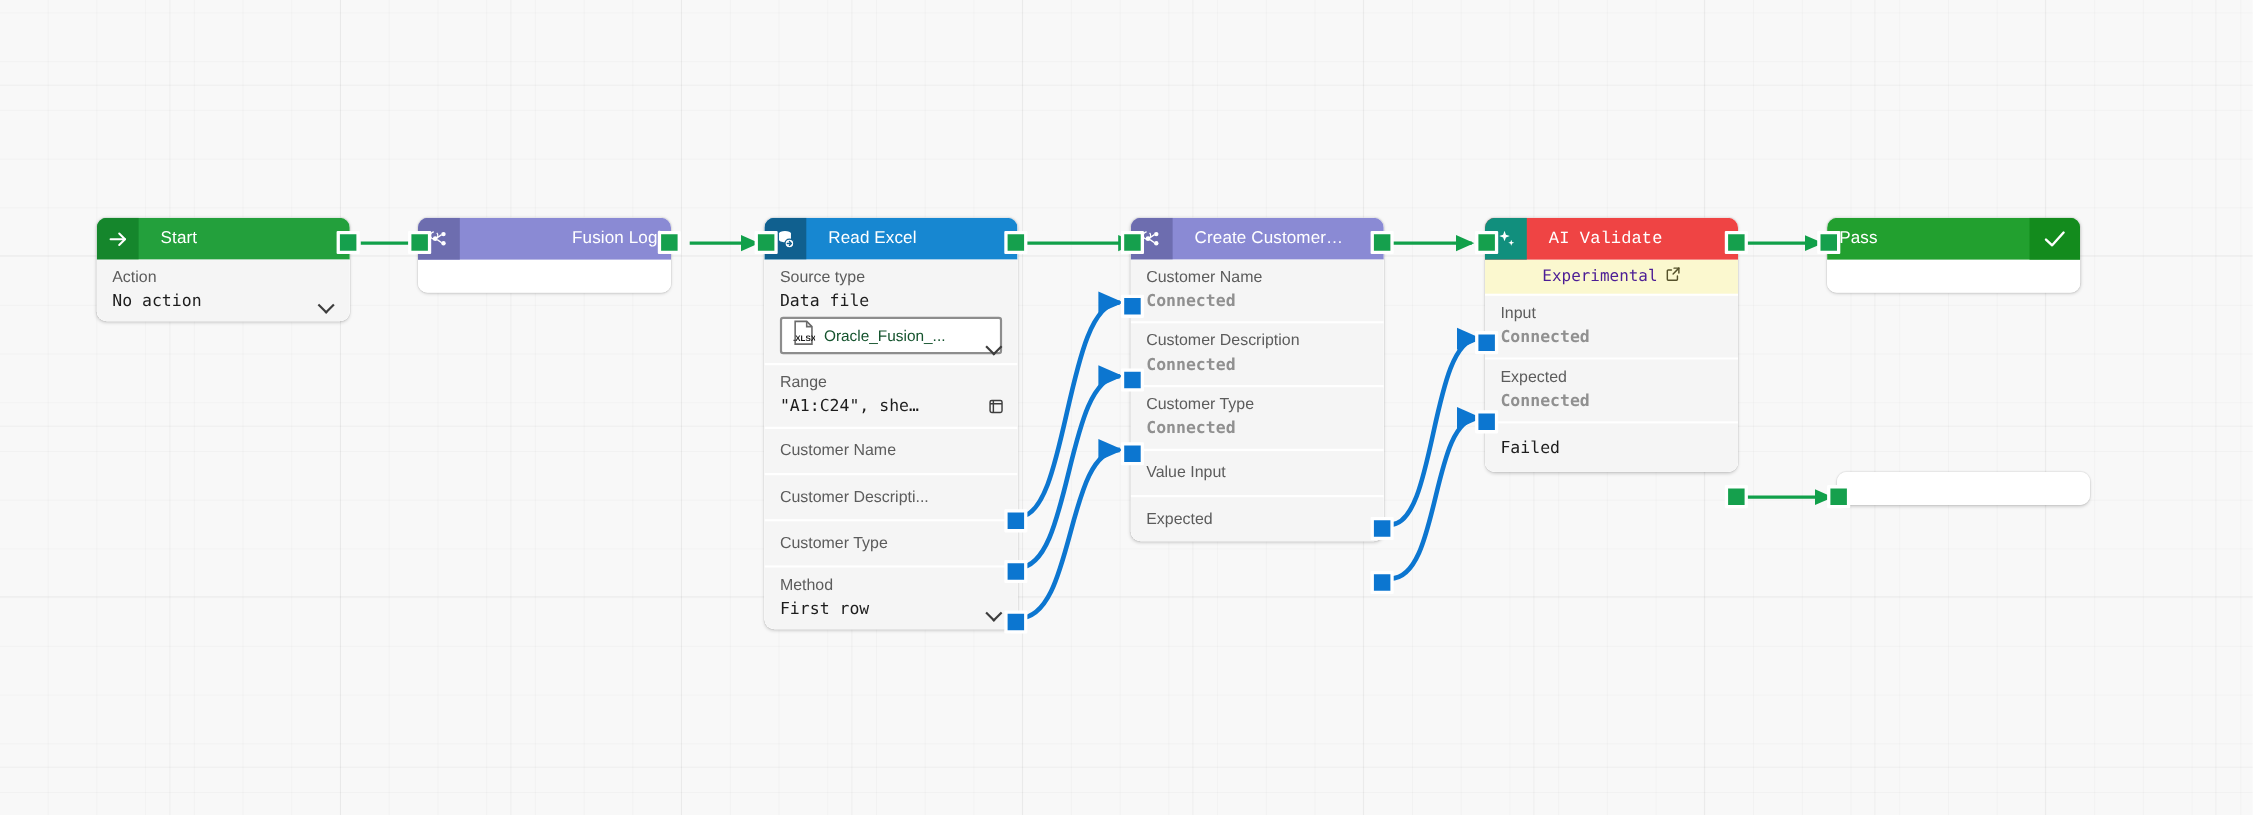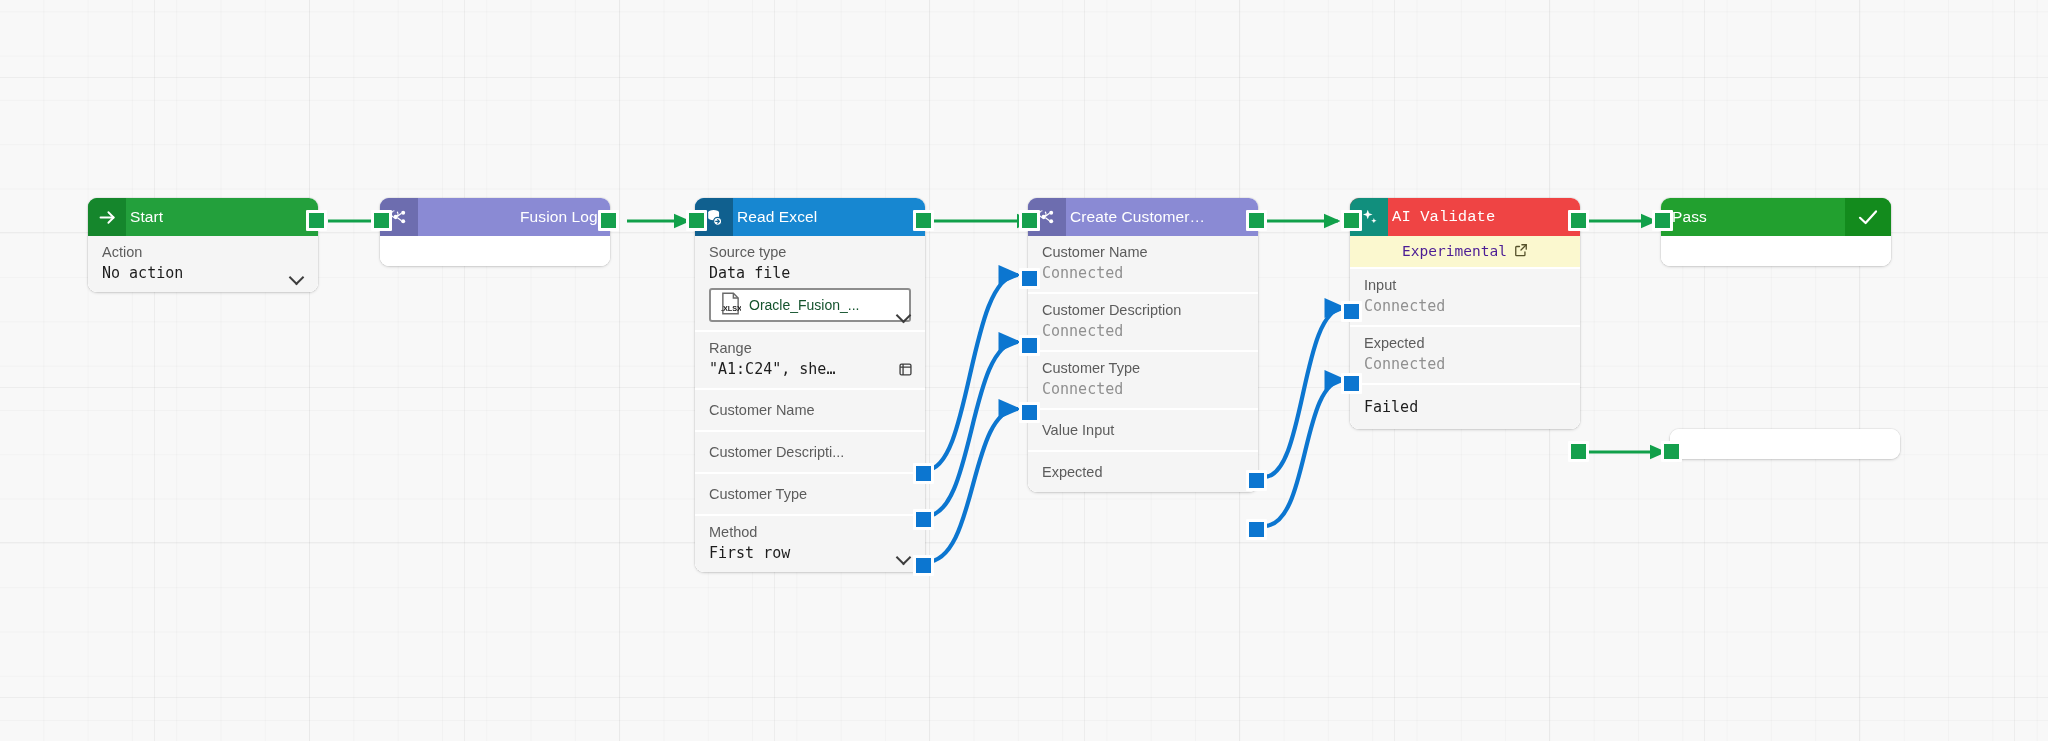--- a/index.html
+++ b/index.html
@@ -48,21 +48,21 @@
     display: flex; align-items: center; justify-content: center;
     flex: 0 0 38px;
   }
   .hdr-title {
     font-size: 15.5px;
     font-weight: 400;
     letter-spacing: 0.1px;
     white-space: nowrap;
     overflow: hidden;
     text-overflow: ellipsis;
-    padding-left: 4px;
+    padding-left: 20px;
     flex: 1 1 auto;
   }
   .hdr-right {
     width: 46px; height: 38px;
     display: flex; align-items: center; justify-content: center;
     flex: 0 0 46px;
   }
   .node-body { background:#fff; }
   .empty-body { height: 30px; background: #fff; }
 
@@ -85,21 +85,21 @@
   .row-value {
     font-family: "DejaVu Sans Mono", monospace;
     font-size: 15px;
     color: #1d1d1d;
     line-height: 22px;
     white-space: nowrap;
     overflow: hidden;
     text-overflow: ellipsis;
     padding-right: 26px;
   }
-  .row-value.muted { color: #909090; }
+  .row-value.muted { color: #909090; font-weight: bold; }
   .row.simple { padding-top: 11px; padding-bottom: 11px; }
   .row.simple .row-label { line-height: 18px; }
   .row.mono-only .row-value { padding-right: 0; }
 
   .chevron {
     position: absolute;
     right: 13px;
     bottom: 11px;
     width: 15px; height: 9px;
   }

